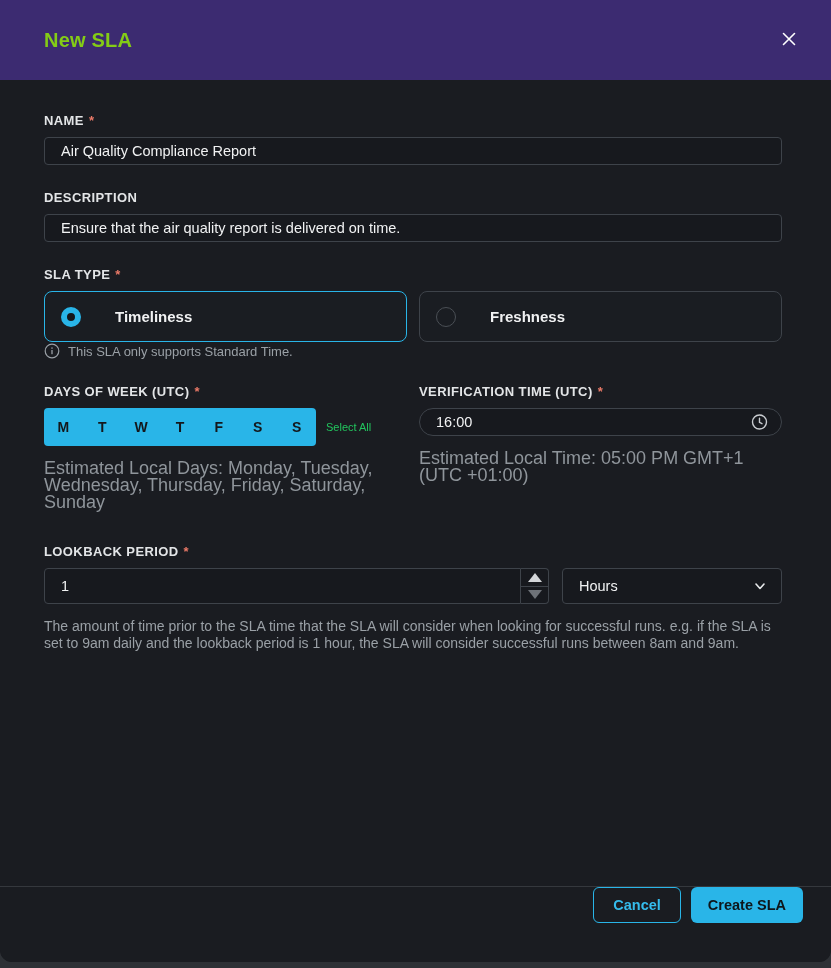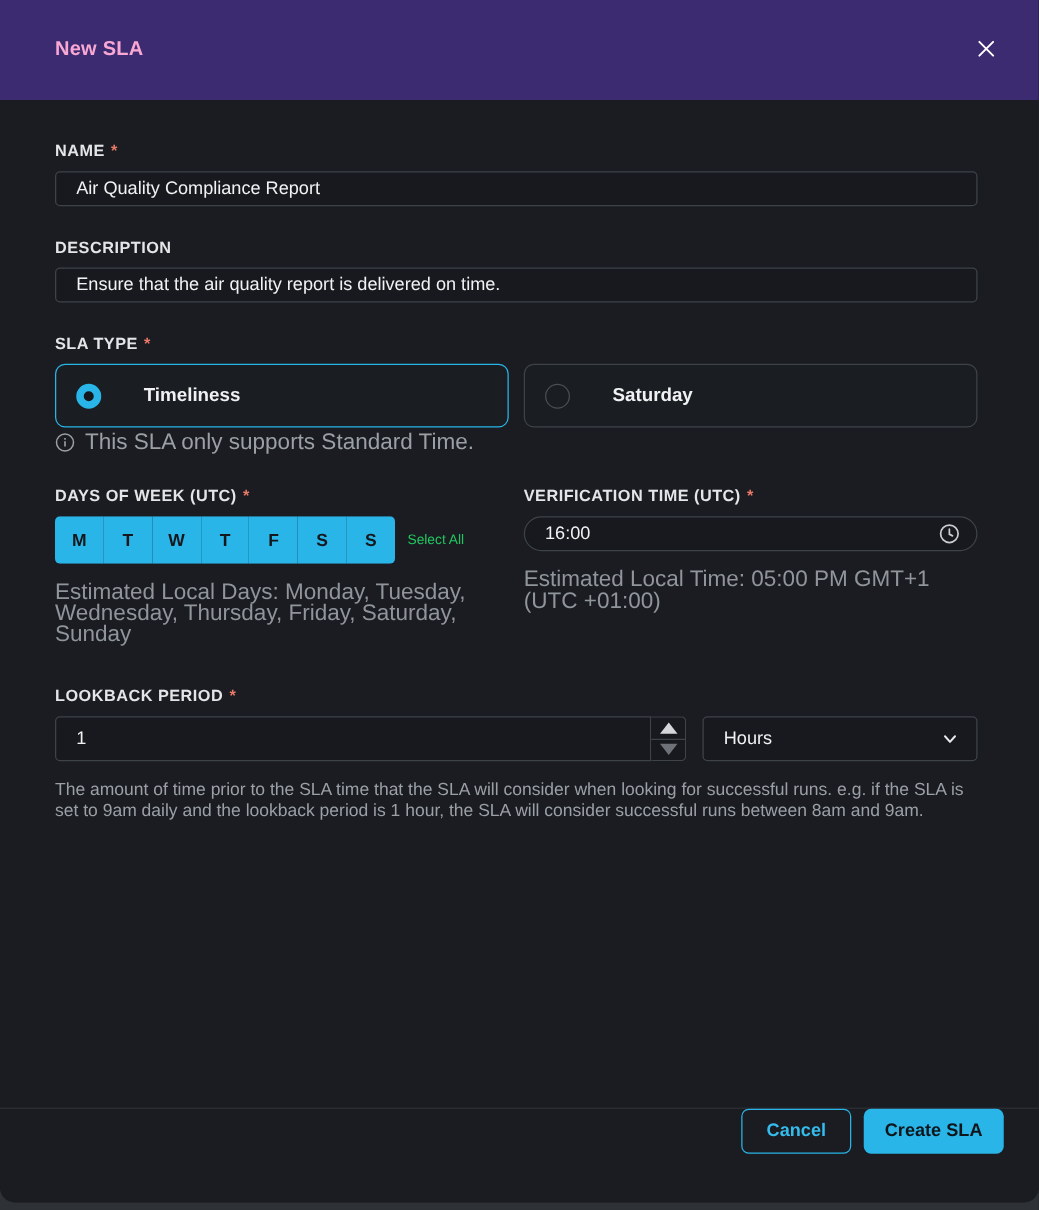--- a/index.html
+++ b/index.html
@@ -17,21 +17,21 @@
     border-radius:0 0 12px 12px;
     overflow:hidden;
   }
   
   .modal-header {
     height:80px;
     background:#3c2b71;
     display:flex; align-items:center; justify-content:space-between;
     padding:0 30px 0 44px;
   }
-  .modal-title { font-size:16px; font-weight:700; color:#f9a8d4; letter-spacing:.2px; }
+  .modal-title { font-size:20px; font-weight:700; color:#84cc16; letter-spacing:.2px; }
   .close-btn {
     background:none; border:none; cursor:pointer;
     width:24px; height:24px; display:flex; align-items:center; justify-content:center;
   }
   
   .form { padding:33px 49px 0 44px; }
   .field { margin-bottom:25px; }
   .field-label {
     display:flex; align-items:flex-end; gap:5px;
     font-size:13px; font-weight:700; letter-spacing:.4px;
@@ -59,21 +59,21 @@
   .radio-card.selected { border:1.5px solid #29b5e8; }
   .radio-dot {
     width:20px; height:20px; border-radius:50%;
     border:6px solid #29b5e8; background:#14171b; flex:none;
   }
   .radio-dot.empty { border:1.5px solid #4a4f55; background:transparent; }
   .radio-card-label { font-size:15px; font-weight:600; color:#f0f1f2; }
   .note-line {
     display:flex; align-items:center; gap:8px;
     margin-top:-12px; margin-bottom:25px;
-    color:#9aa0a6; font-size:18px;
+    color:#9aa0a6; font-size:13px;
   }
   
   .two-col { display:grid; grid-template-columns:363px 363px; gap:12px; margin-bottom:33px; }
   .days-row { display:flex; align-items:center; }
   .day-bar {
     display:flex; width:272px; height:38px;
     border-radius:4px; overflow:hidden;
   }
   .day-tile {
     flex:1; background:#29b5e8; color:#14171b;
@@ -173,21 +173,21 @@
         <span>SLA TYPE</span>
         <span class="req">*</span>
       </div>
       <div class="radio-row">
         <div class="radio-card selected">
           <span class="radio-dot"></span>
           <span class="radio-card-label">Timeliness</span>
         </div>
         <div class="radio-card">
           <span class="radio-dot empty"></span>
-          <span class="radio-card-label">Saturday</span>
+          <span class="radio-card-label">Freshness</span>
         </div>
       </div>
     </div>
     <div class="note-line">
       <span style="display:flex;">
         <svg width="16" height="16" viewBox="0 0 16 16">
             <circle cx="8" cy="8" r="6.8" fill="none" stroke="#9aa0a6" stroke-width="1.2"></circle>
             <rect x="7.35" y="7" width="1.3" height="4.2" fill="#9aa0a6"></rect>
             <rect x="7.35" y="4.4" width="1.3" height="1.4" fill="#9aa0a6"></rect>
           </svg>

